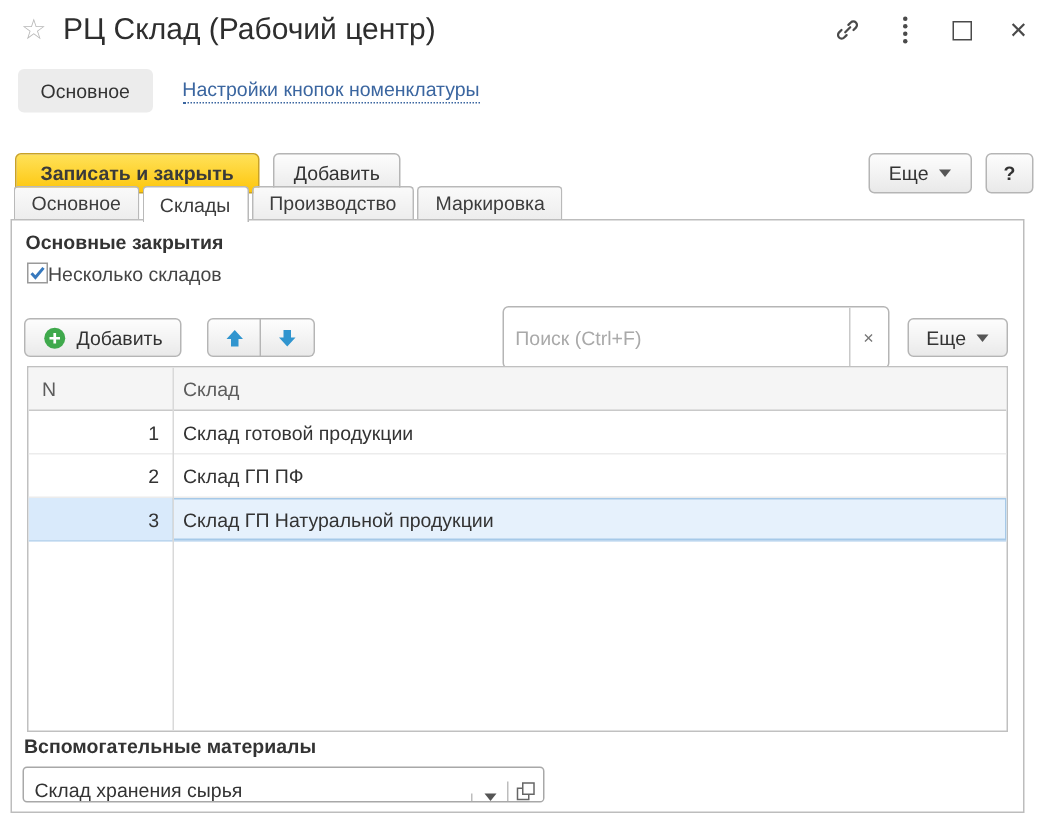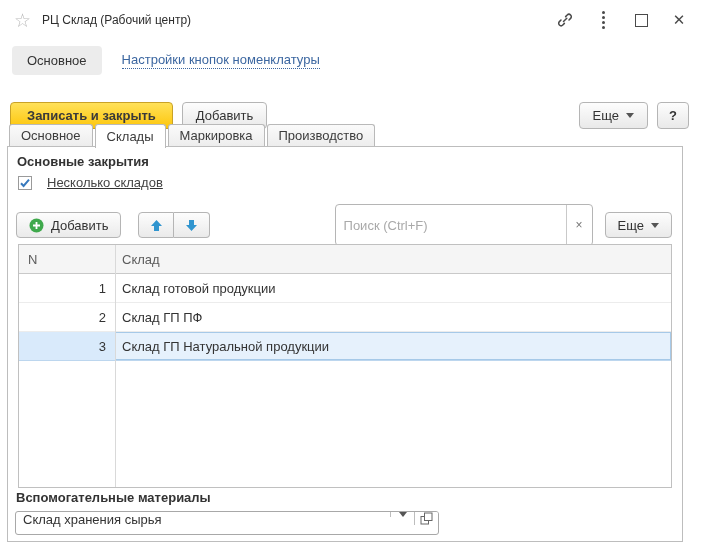--- a/index.html
+++ b/index.html
@@ -4,21 +4,21 @@
 <style>
   html,body{margin:0;padding:0;}
   body{
     width:701px;height:559px;position:relative;background:#fff;
     font-family:"Liberation Sans","DejaVu Sans",sans-serif;
     font-size:13px;color:#333;overflow:hidden;
   }
   
   .hdr{position:absolute;top:0;left:0;right:0;height:40px;display:flex;align-items:center;padding:0 14px;box-sizing:border-box;}
   .star{color:#b9b9b9;font-size:19px;line-height:1;margin-right:11px;cursor:pointer;}
-  .title{font-size:12px;color:#2e2e2e;}
+  .title{font-size:20px;color:#2e2e2e;}
   .hdr-icons{margin-left:auto;display:flex;align-items:center;gap:22px;}
   .hicon{width:16px;height:16px;display:flex;align-items:center;justify-content:center;color:#4a4a4a;cursor:pointer;}
   .kebab{display:flex;flex-direction:column;gap:2px;}
   .kebab i{width:3px;height:3px;border-radius:50%;background:#4a4a4a;}
   .maxbox{width:11px;height:11px;border:1.5px solid #4a4a4a;}
   .closex{font-size:15px;color:#4a4a4a;}
   
   .nav{position:absolute;top:44px;left:12px;right:12px;height:32px;display:flex;align-items:center;gap:20px;}
   .nav-pill{background:#ececec;border-radius:4px;padding:7px 15px;color:#333;cursor:pointer;}
   .nav-link{color:#3b66a0;border-bottom:1px dotted #3b66a0;cursor:pointer;padding-bottom:1px;}
@@ -34,21 +34,21 @@
   
   .tabstrip{position:absolute;top:124px;left:9px;height:24px;display:flex;align-items:flex-end;z-index:3;}
   .tab{box-sizing:border-box;height:22px;margin-bottom:2px;margin-right:2px;display:flex;align-items:center;
        padding:0 11px;border:1px solid #b9b9b9;border-bottom:none;border-radius:3px 3px 0 0;
        background:linear-gradient(#fafafa,#ededed);color:#3c3c3c;cursor:pointer;white-space:nowrap;}
   .tab.active{height:24px;margin-bottom:0;background:#fff;z-index:4;}
   
   .panel{position:absolute;top:146px;left:7px;width:676px;height:396px;box-sizing:border-box;
          border:1px solid #bdbdbd;background:#fff;}
   .group-title{position:absolute;left:9px;top:7px;font-weight:bold;color:#333;}
-  .chk-row{position:absolute;left:10px;top:28px;display:flex;align-items:flex-end;gap:15px;cursor:pointer;text-decoration:underline;}
+  .chk-row{position:absolute;left:10px;top:28px;display:flex;align-items:flex-start;gap:0;cursor:pointer;}
   .chk-box{width:14px;height:14px;box-sizing:border-box;border:1px solid #9a9a9a;background:#fff;display:flex;align-items:center;justify-content:center;}
   .chk-box svg{display:block;}
   .chk-label{color:#444;}
   
   .tbar{position:absolute;left:8px;right:10px;top:57px;display:flex;align-items:center;}
   .tbtn{box-sizing:border-box;height:26px;border:1px solid #b5b5b5;border-radius:4px;
         background:linear-gradient(#fdfdfd,#eaeaea);display:inline-flex;align-items:center;justify-content:center;
         color:#333;cursor:pointer;padding:0 12px;}
   .tbtn .ic{margin-right:7px;display:flex;}
   .arrows{display:inline-flex;margin-left:17px;}
@@ -68,22 +68,22 @@
   .grow{display:flex;height:29px;box-sizing:border-box;align-items:center;position:relative;}
   .ghead{background:#f5f5f5;border-bottom:1px solid #c9c9c9;color:#5c5c5c;}
   .gc-n{width:96px;box-sizing:border-box;padding:0 9px;flex-shrink:0;}
   .gc-w{flex:1;box-sizing:border-box;padding:0 7px;}
   .gbody .grow{border-bottom:1px solid #ececec;cursor:pointer;}
   .gbody .gc-n{text-align:right;}
   .grow.sel{background:#d9eafb;border-bottom:1px solid #bcd6ee;}
   .grow.sel .gc-w{background:#e6f1fc;outline:1px solid #a6c9e8;outline-offset:-1px;align-self:stretch;display:flex;align-items:center;}
   
   .aux-title{position:absolute;left:8px;top:343px;font-weight:bold;color:#333;}
-  .combo{position:absolute;left:7px;top:364px;width:424px;height:24px;box-sizing:border-box;
-         border:1px solid #a8a8a8;border-radius:3px;background:#fff;display:flex;align-items:flex-start;overflow:hidden;}
+  .combo{position:absolute;left:7px;top:364px;width:348px;height:24px;box-sizing:border-box;
+         border:1px solid #a8a8a8;border-radius:3px;background:#fff;display:flex;align-items:flex-end;overflow:hidden;}
   .combo input{flex:1;border:none;outline:none;padding:0 7px;font:inherit;color:#333;background:transparent;}
   .combo .seg{width:23px;border-left:1px solid #bdbdbd;display:flex;align-items:center;justify-content:center;cursor:pointer;background:#fff;}
   .combo .chev{width:0;height:0;border-left:4px solid transparent;border-right:4px solid transparent;border-top:5px solid #555;}
 </style>
 </head>
 <body>
 
 <div class="hdr">
   <span class="star">☆</span>
   <span class="title">РЦ Склад (Рабочий центр)</span>
@@ -120,22 +120,22 @@
   <span class="btn">
       <span>Еще</span>
       <span class="caret"></span>
     </span>
   <span class="btn btn-help">?</span>
 </div>
 
 <div class="tabstrip" id="tabstrip">
     <span class="tab">Основное</span>
     <span class="tab active">Склады</span>
+    <span class="tab">Производство</span>
     <span class="tab">Маркировка</span>
-    <span class="tab">Производство</span>
   </div>
 
 <div class="panel">
   <div class="group-title">Основные закрытия</div>
 
   <div class="chk-row">
     <span class="chk-box">
       <svg width="12" height="12" viewBox="0 0 12 12">
           <path d="M2 6.2 L4.6 9 L10 2.6" fill="none" stroke="#3779be" stroke-width="2"></path>
         </svg>

